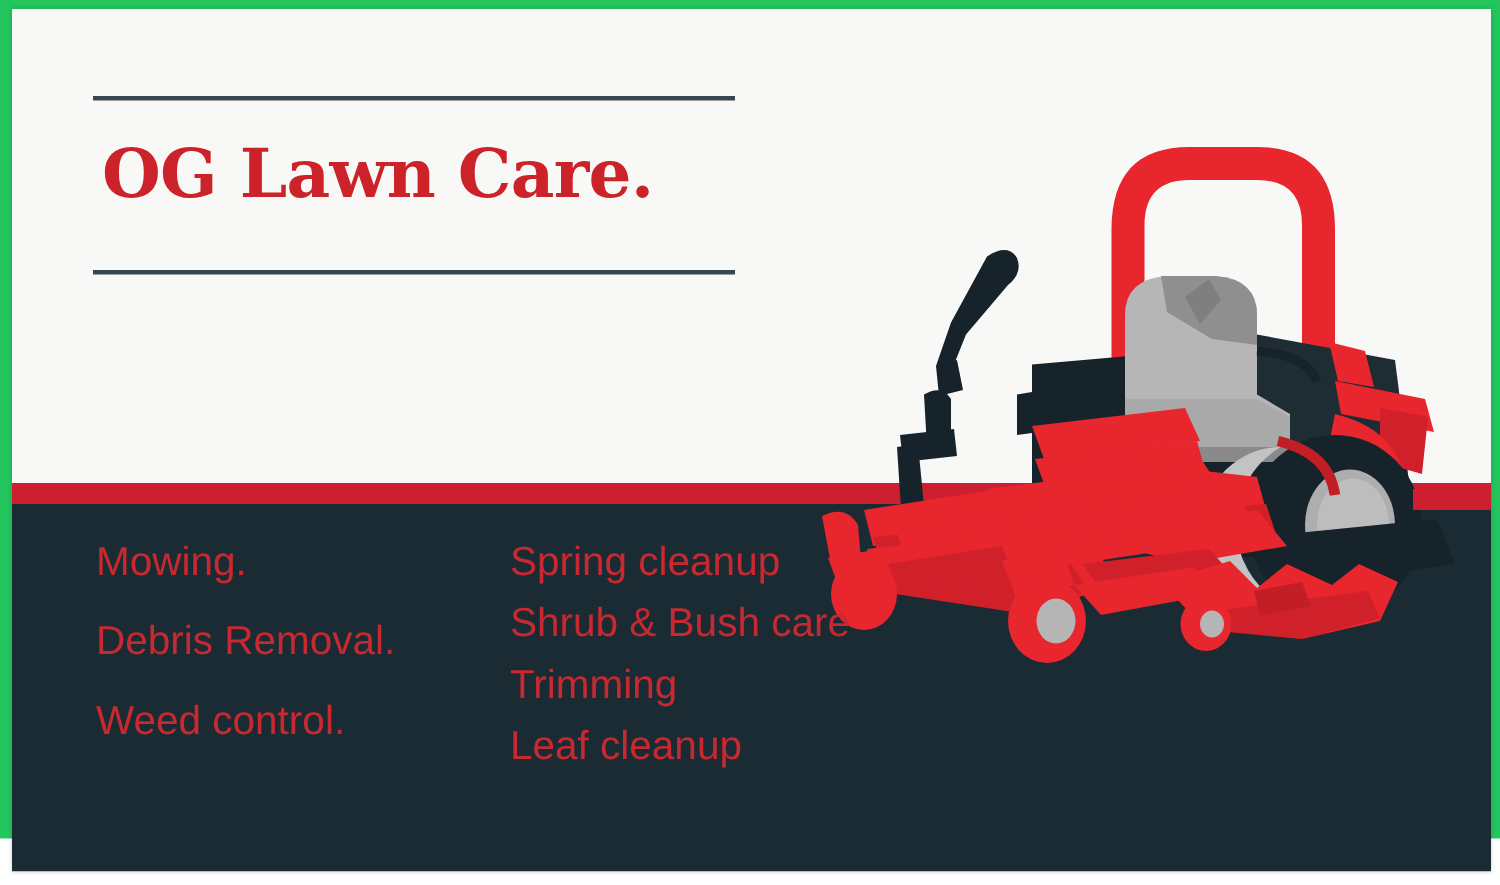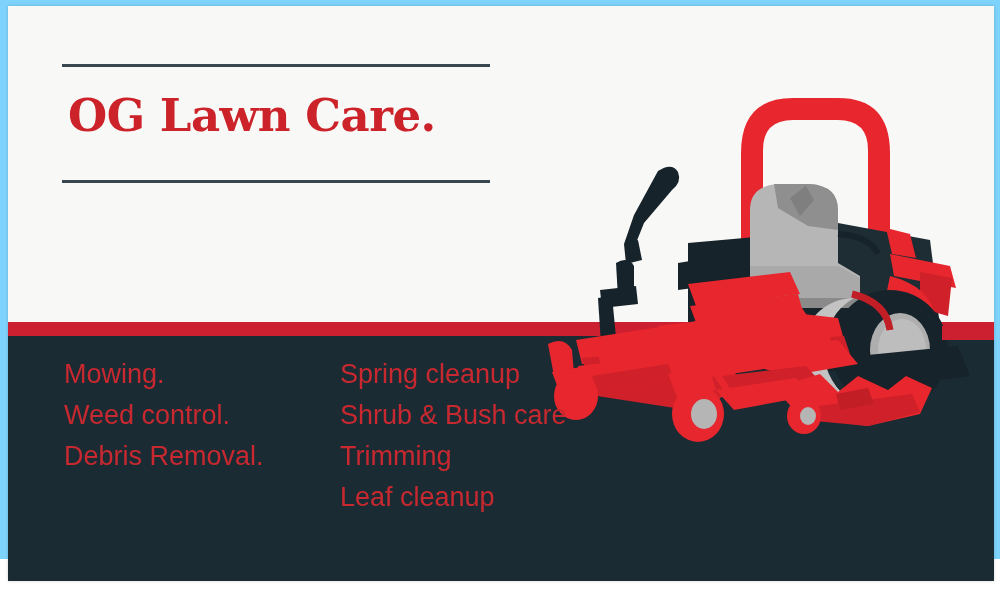--- a/index.html
+++ b/index.html
@@ -11,21 +11,21 @@
     width: 1000px;
     height: 590px;
     overflow: hidden;
     font-family: "Liberation Sans", sans-serif;
   }
 
   #card-root {
     position: relative;
     width: 1000px;
     height: 559px;
-    background: #7dd3fc;
+    background: #22c55e;
     box-sizing: border-box;
   }
 
   
   .card {
     position: absolute;
     left: 8px;
     top: 6px;
     width: 986px;
     height: 575px;
@@ -96,21 +96,21 @@
     left: 56px;
     top: 348px;
     display: flex;
     gap: 0px;
     z-index: 5;
   }
   .svc-col {
     display: flex;
     flex-direction: column;
   }
-  .svc-col.col-left  { width: 276px; }
+  .svc-col.col-left  { width: 276px; gap: 12px; }
   .svc-col.col-right { width: 300px; justify-content: flex-end; }
   .svc-item {
     font-family: "Liberation Sans", sans-serif;
     font-size: 27px;
     line-height: 41px;
     color: #c8282f;
     white-space: nowrap;
     font-weight: 400;
   }
 
@@ -249,22 +249,22 @@
         <path d="M300 176 Q332 178 340 196" stroke="#16232b" stroke-width="6" fill="none"></path>
 
         <path d="M404 268 L460 268 L460 282 L404 282 Z" fill="#cc2030"></path>
 
       </svg>
     </div>
 
     <div class="services">
       <div class="svc-col col-left">
         <div class="svc-item">Mowing.</div>
+        <div class="svc-item">Debris Removal.</div>
         <div class="svc-item">Weed control.</div>
-        <div class="svc-item">Debris Removal.</div>
       </div>
       <div class="svc-col col-right">
         <div class="svc-item">Spring cleanup</div>
         <div class="svc-item">Shrub &amp; Bush care</div>
         <div class="svc-item">Trimming</div>
         <div class="svc-item">Leaf cleanup</div>
       </div>
     </div>
 
   </div>

